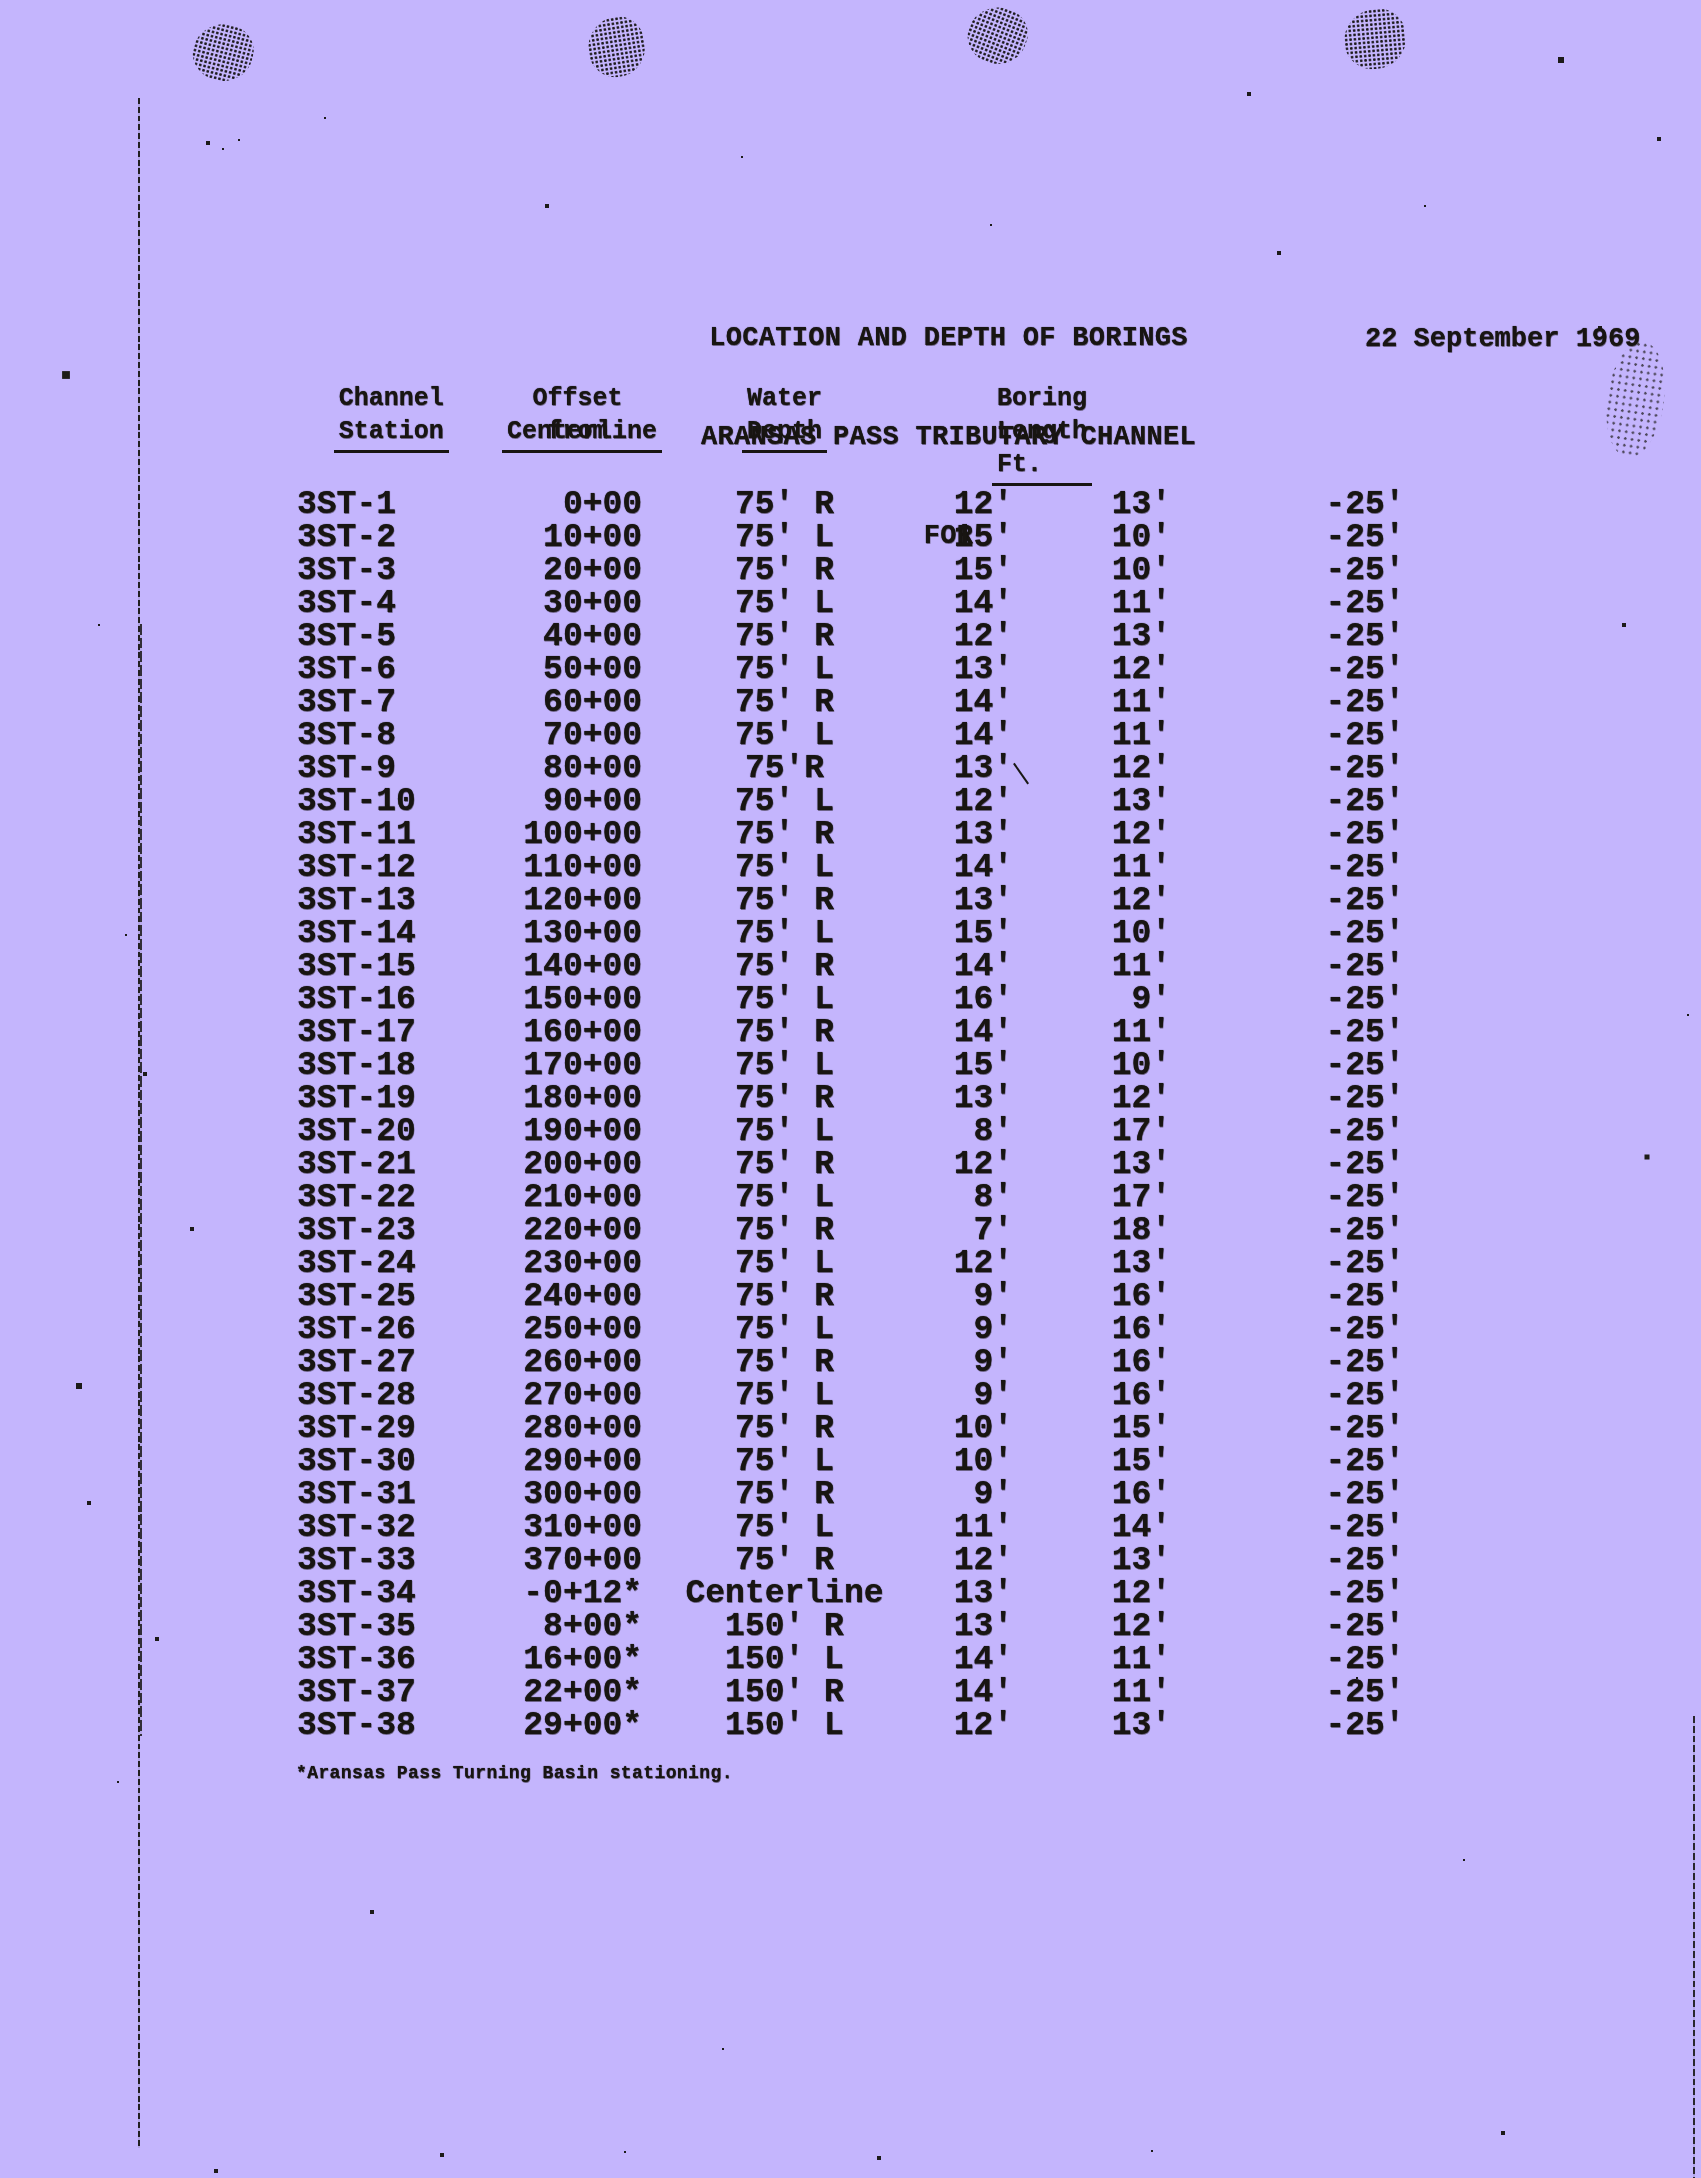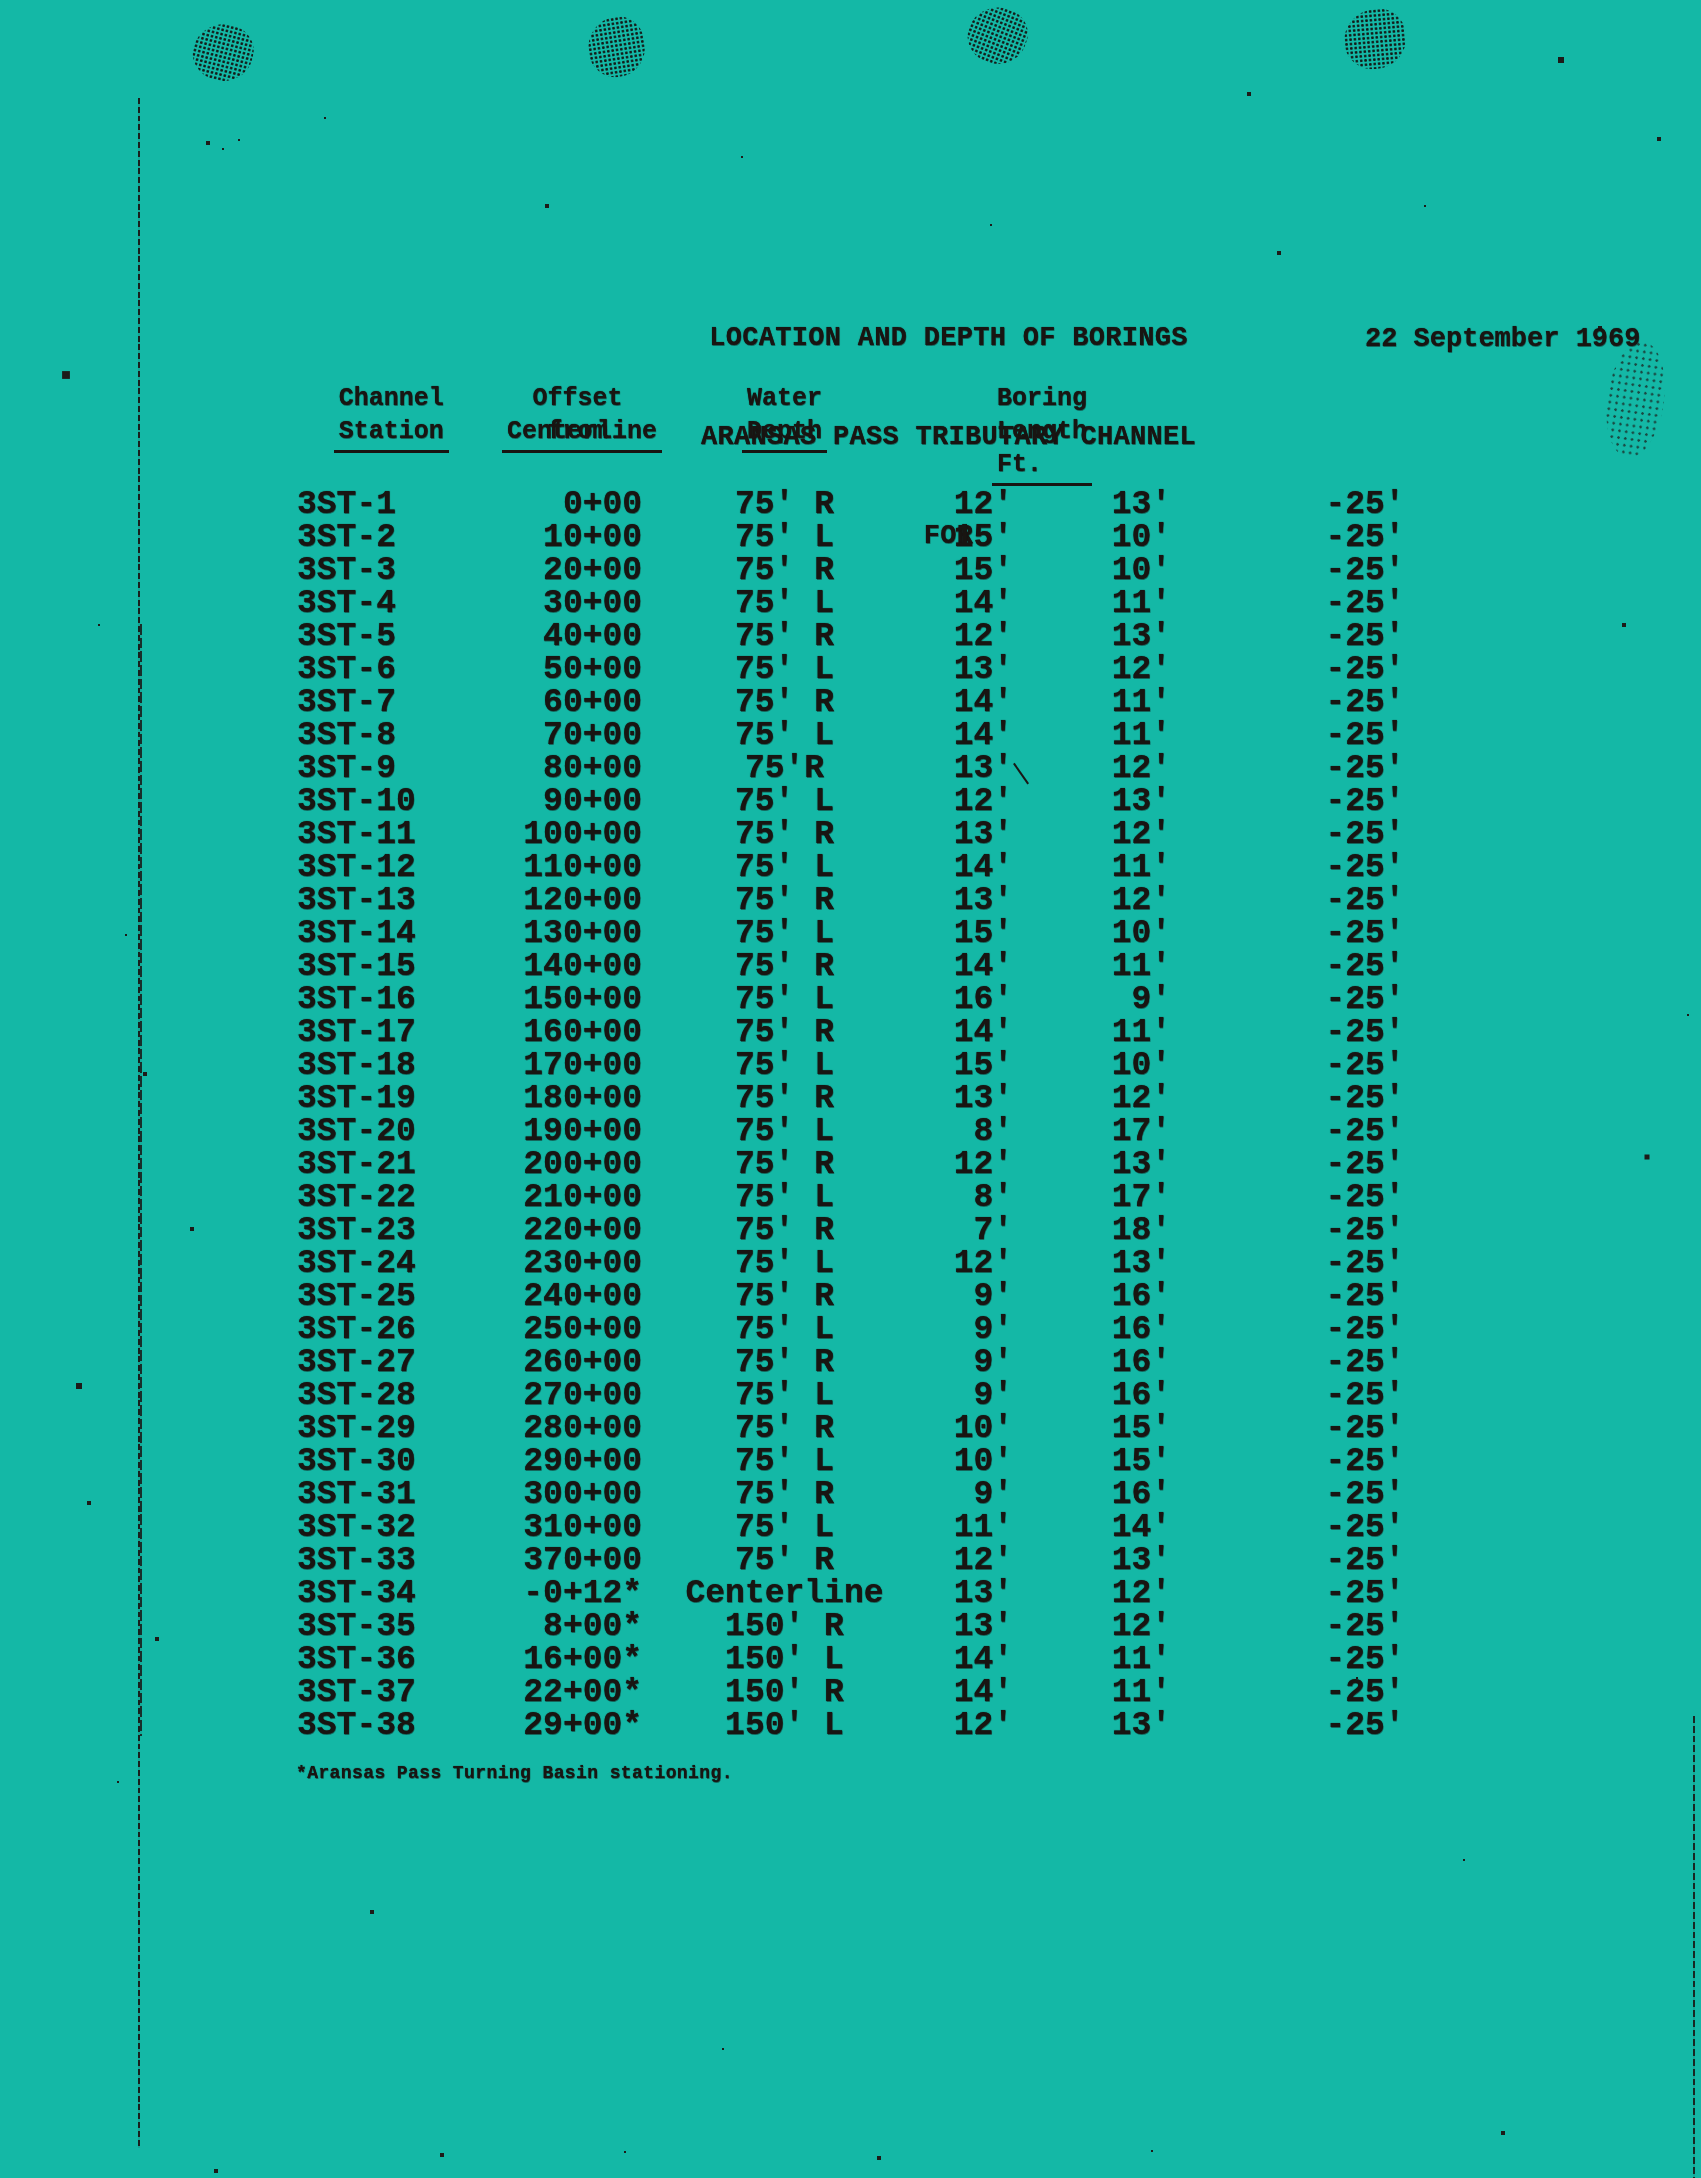--- a/index.html
+++ b/index.html
@@ -1,17 +1,17 @@
 <!DOCTYPE html>
 <html><head>
 <meta charset="utf-8">
 <style>
   html,body{margin:0;padding:0;background:#ffffff;}
   .page{
-    position:relative;width:1702px;height:2179px;background:#14b8a6;overflow:hidden;
+    position:relative;width:1702px;height:2179px;background:#c4b5fd;overflow:hidden;
     font-family:"Liberation Mono","DejaVu Sans Mono",monospace;
     color:#181512;font-weight:700;
   }
   .ink{text-shadow:0 0 1px rgba(24,21,18,.85), 0.5px 0.5px 0 rgba(24,21,18,.45);}
 
   
   .title-block{position:absolute;left:195px;top:256px;width:1507px;text-align:center;
     font-size:27px;line-height:33px;letter-spacing:0.3px;white-space:pre;}
   .doc-date{position:absolute;left:1365px;top:323px;font-size:27px;line-height:33px;white-space:pre;}
 

